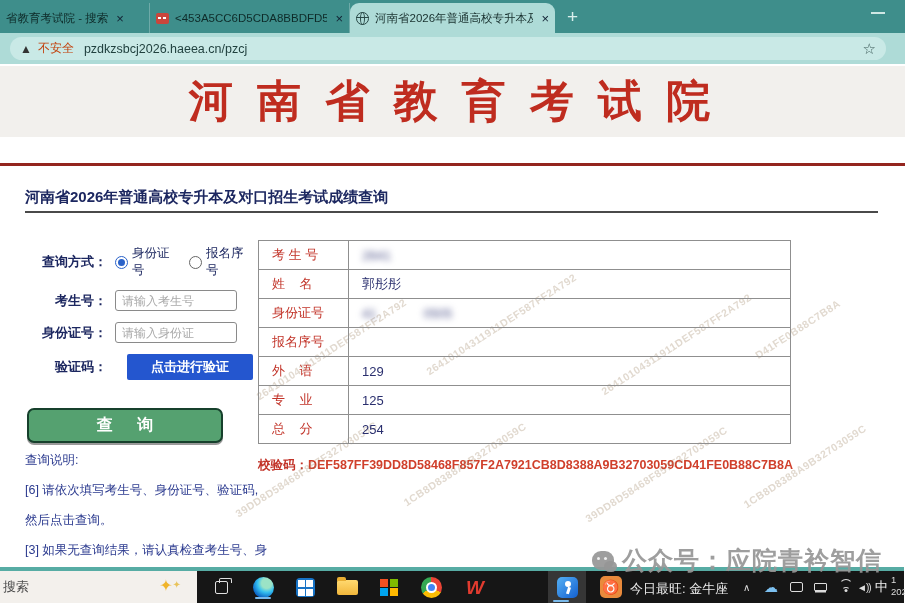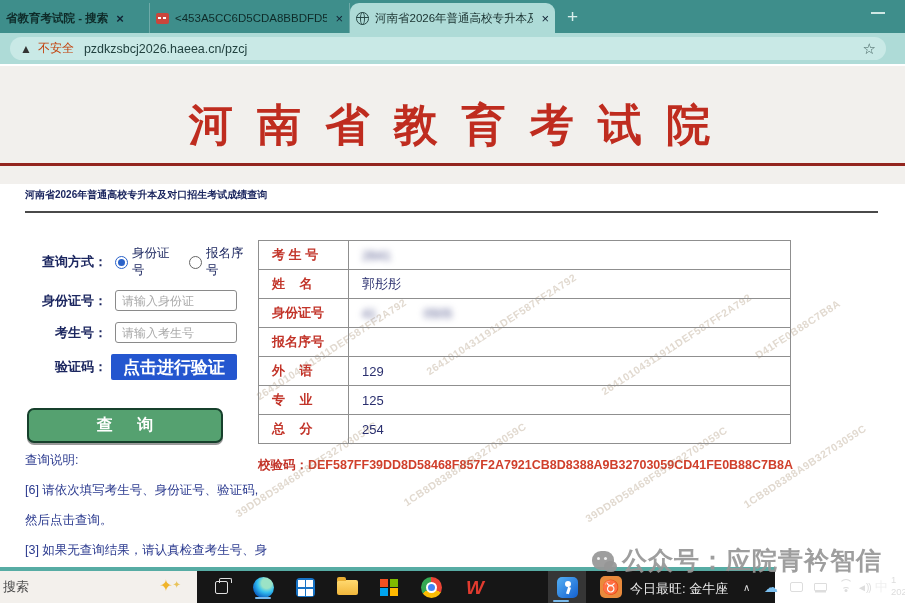--- a/index.html
+++ b/index.html
@@ -5,86 +5,86 @@
   * { margin:0; padding:0; box-sizing:border-box; }
   html,body { width:905px; height:603px; overflow:hidden; }
   body { position:relative; font-family:"Liberation Sans", sans-serif; background:#fff; }
 
   
   .tabstrip { position:absolute; top:0; left:0; width:905px; height:33px; background:#3e8e8b; display:flex; align-items:flex-end; }
   .tab { height:30px; display:flex; align-items:center; font-size:11.5px; color:#0e2b29; padding:0 6px; position:relative; }
   .tab .tab-title { overflow:hidden; white-space:nowrap; max-width:160px; }
   .tab .close-x { margin-left:8px; font-size:13px; color:#123; }
   .tab.inactive { border-right:1px solid rgba(255,255,255,.25); }
-  .tab1 { width:150px;font-weight:bold; }
+  .tab1 { width:150px; }
   .tab2 { width:200px; }
   .tab3 { width:205px; background:#aedbd7; border-radius:9px 9px 0 0; color:#18302e; }
   .favicon-red { width:13px; height:11px; background:#c9463c; border-radius:2px; margin-right:6px; flex:0 0 auto;
                  background-image:linear-gradient(#fff 0 0),linear-gradient(#fff 0 0); background-size:3px 2px,3px 2px; background-position:2px 4px,7px 4px; background-repeat:no-repeat; }
   .globe { width:13px; height:13px; border:1.4px solid #2a4a48; border-radius:50%; margin-right:6px; position:relative; flex:0 0 auto; }
   .globe::before { content:""; position:absolute; left:-1px; right:-1px; top:4.2px; height:1.3px; background:#2a4a48; }
   .globe::after { content:""; position:absolute; left:3px; right:3px; top:-1px; bottom:-1px; border:1.2px solid #2a4a48; border-radius:50%; }
   .newtab { color:#d9efec; font-size:19px; margin:0 0 5px 12px; }
   .win-min { position:absolute; top:12px; right:20px; width:14px; height:2px; background:#cfe7e4; }
 
   .urlrow { position:absolute; top:33px; left:0; width:905px; height:31px; background:#aedbd7; }
   .urlpill { position:absolute; left:10px; top:4px; width:876px; height:23px; background:#c9e9e6; border-radius:12px; display:flex; align-items:center; padding:0 10px; }
   .warn-tri { font-size:12px; color:#333; margin-right:6px; line-height:1; }
   .notsecure { font-size:12px; color:#c2410c; margin-right:10px; }
   .url-text { font-size:12.5px; color:#21413f; flex:1; }
   .star { font-size:15px; color:#3e5c5a; }
 
   
-  .banner { position:absolute; top:66px; left:0; width:905px; height:118px; background:#f2f0ed; display:flex; align-items:center; justify-content:center; }
+  .banner { position:absolute; top:66px; left:0; width:905px; height:71px; background:#f2f0ed; display:flex; align-items:center; justify-content:center; }
   .banner h1 { color:#bf2c1f; font-size:44px; font-weight:bold; letter-spacing:6px; }
   .redline { position:absolute; top:163px; left:0; width:905px; height:3px; background:#93251e; }
 
   
-  .page-title { position:absolute; top:188px; left:25px; font-size:10px; font-weight:bold; color:#1c2760; }
+  .page-title { position:absolute; top:188px; left:25px; font-size:15px; font-weight:bold; color:#1c2760; }
   .title-hr { position:absolute; top:211px; left:25px; width:853px; height:2px; background:#4a4a4a; }
 
   
   .form { position:absolute; top:245px; left:25px; width:228px; font-size:13px; color:#1c2760; }
   .frow { display:flex; align-items:center; margin-bottom:11px; }
   .flabel { width:82px; text-align:right; font-weight:bold; flex:0 0 auto; }
   .radios { display:flex; align-items:center; margin-left:8px; gap:4px; font-size:12.5px; }
   .radio { width:13px; height:13px; border-radius:50%; border:1.5px solid #666; background:#fff; position:relative; flex:0 0 auto; }
   .radio.sel { border-color:#2a62c9; }
   .radio.sel::after { content:""; position:absolute; inset:2px; border-radius:50%; background:#2a62c9; }
   .tinput { width:122px; height:21px; margin-left:8px; border:1px solid #8a8a8a; border-radius:3px; font-size:12px; padding:0 6px; color:#333; font-family:"Liberation Sans",sans-serif; }
   .tinput::placeholder { color:#a9a9a9; }
-  .captcha-btn { width:126px; height:26px; margin-left:4px; background:#2456cf; color:#fff; border:none; border-radius:2px; font-size:17px; font-weight:bold; font-family:"Liberation Sans",sans-serif; }
+  .captcha-btn { width:126px; height:26px; margin-left:20px; background:#2456cf; color:#fff; border:none; border-radius:2px; font-size:13px; font-weight:bold; font-family:"Liberation Sans",sans-serif; }
   .query-btn { margin:17px 0 0 2px; width:196px; height:35px; background:#55a170; border:2px solid #16402c; border-radius:7px; box-shadow:0 2px 0 rgba(0,0,0,.4); color:#fff; font-size:16px; font-weight:bold; letter-spacing:10px; text-indent:10px; font-family:"Liberation Sans",sans-serif; }
 
   
   .results { position:absolute; top:240px; left:258px; width:533px; }
   table.score { width:533px; border-collapse:collapse; table-layout:fixed; position:relative; z-index:2; }
   table.score td { border:1px solid #8f8f8f; height:29px; font-size:13px; padding:0 0 0 13px; background:transparent; }
-  td.lab { width:90px; color:#c23429; font-weight:bold; white-space:pre; }
+  td.lab { width:90px; color:#c23429; font-weight:normal; white-space:pre; }
   td.val { color:#2a2f6e; white-space:pre; }
   .blurred { filter:blur(3px); color:#50558a; }
   .checksum { margin-top:13px; font-size:12.5px; font-weight:bold; color:#d03f2b; white-space:nowrap; }
   .checksum .ck-label { color:#c23429; }
   .wm-layer { position:absolute; left:30px; top:-12px; width:620px; height:260px; pointer-events:none; z-index:1; }
   .wm-layer span { position:absolute; white-space:nowrap; transform:rotate(-33deg); font-size:10.5px; font-weight:bold; letter-spacing:.5px; color:rgba(165,140,110,.33); }
   .wm-layer span:nth-child(1){ left:-45px; top:115px; }
   .wm-layer span:nth-child(2){ left:-65px; top:235px; }
   .wm-layer span:nth-child(3){ left:125px; top:90px; }
   .wm-layer span:nth-child(4){ left:105px; top:230px; }
   .wm-layer span:nth-child(5){ left:300px; top:110px; }
   .wm-layer span:nth-child(6){ left:285px; top:240px; }
   .wm-layer span:nth-child(7){ left:460px; top:95px; }
   .wm-layer span:nth-child(8){ left:445px; top:232px; }
 
   
   .notes { position:absolute; top:452px; left:25px; width:300px; font-size:12.5px; color:#2b3a8f; }
   .notes p { margin-bottom:13px; }
 
   
-  .taskbar { position:absolute; top:567px; left:0; width:775px; height:36px; background:#161616; border-top:4px solid #57aca4; }
+  .taskbar { position:absolute; top:567px; left:0; width:904px; height:36px; background:#161616; border-top:4px solid #57aca4; }
   .tb-search { position:absolute; left:0; top:0; width:197px; height:32px; background:#f3f0ec; color:#4a4a4a; font-size:13px; display:flex; align-items:center; padding-left:3px; }
   .sparkles { position:absolute; right:16px; top:5px; }
   .spark-big { color:#f0b429; font-size:16px; }
   .spark-small { color:#e8c35a; font-size:10px; position:relative; top:-3px; }
   .tb-ic { position:absolute; top:4px; width:26px; height:25px; display:flex; align-items:center; justify-content:center; }
   .taskview { width:13px; height:13px; border:1.4px solid #e0e0e0; border-radius:2px; position:relative; }
   .taskview::after { content:""; position:absolute; left:3px; top:-4px; width:11px; height:4px; border:1.4px solid #e0e0e0; border-bottom:none; border-radius:2px 2px 0 0; }
   .edge-c { width:21px; height:21px; border-radius:50%; background:radial-gradient(circle at 65% 30%, #9be3c6 0 25%, #35c1f1 45%, #0b63c4 75%, #0a3f7e 100%); }
   .underline-bar { position:absolute; bottom:1px; left:5px; width:16px; height:2.5px; background:#79b9ea; border-radius:2px; }
   .store-ic { width:19px; height:19px; background:#1773c6; border-radius:4px; position:relative; display:grid; grid-template-columns:7px 7px; grid-template-rows:7px 7px; gap:1.5px; padding:2px; }
@@ -166,26 +166,26 @@
   <div class="frow">
     <span class="flabel">查询方式：</span>
     <span class="radios">
       <span class="radio sel"></span>
       <span>身份证号</span>
       <span class="radio" style="margin-left:6px"></span>
       <span>报名序号</span>
     </span>
   </div>
   <div class="frow">
+    <span class="flabel">考生号：</span>
+    <input class="tinput" placeholder="请输入考生号" style="">
+  </div>
+  <div class="frow">
     <span class="flabel">身份证号：</span>
     <input class="tinput" placeholder="请输入身份证" style="">
-  </div>
-  <div class="frow">
-    <span class="flabel">考生号：</span>
-    <input class="tinput" placeholder="请输入考生号" style="">
   </div>
   <div class="frow">
     <span class="flabel">验证码：</span>
     <button class="captcha-btn">点击进行验证</button>
   </div>
   <button class="query-btn">查 询</button>
 </div>
 
 <div class="results">
   <div class="wm-layer">

